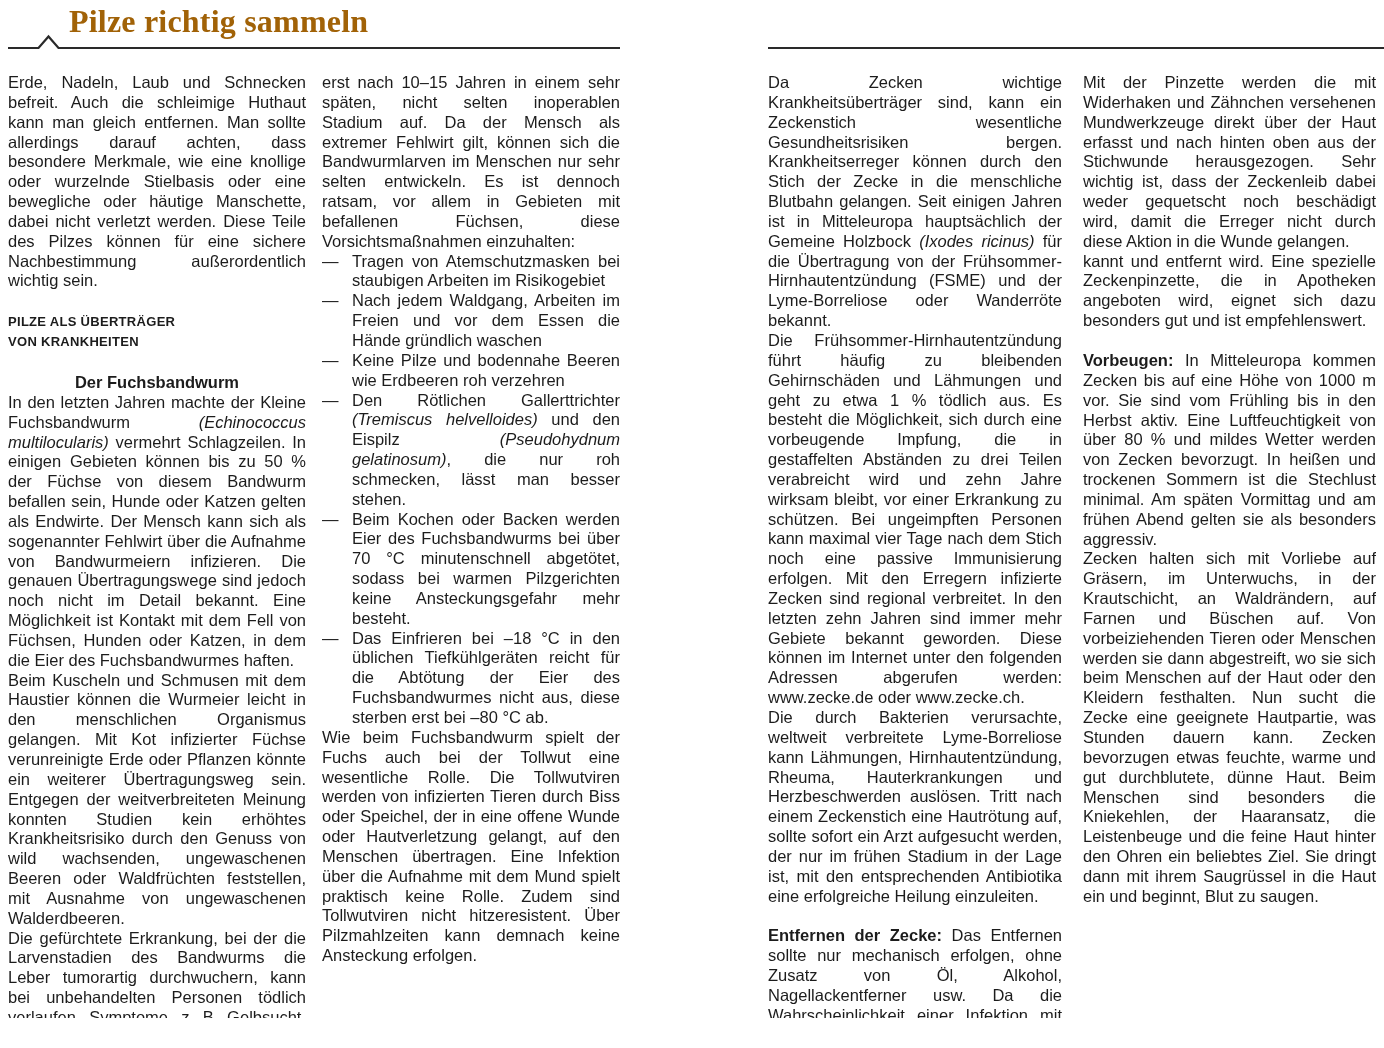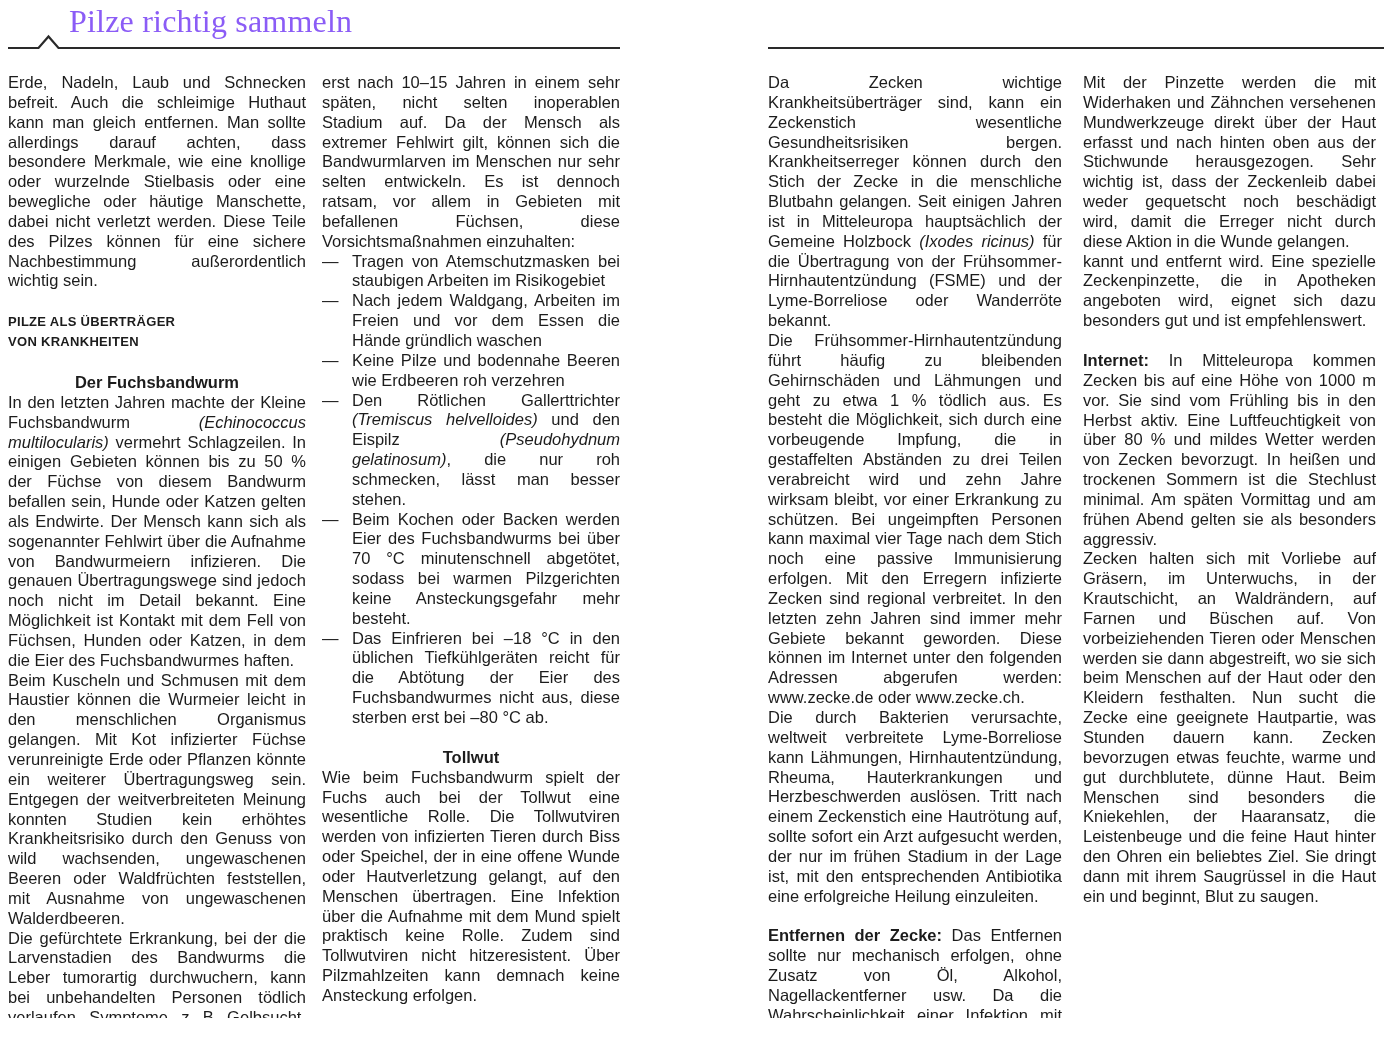--- a/index.html
+++ b/index.html
@@ -1,22 +1,22 @@
 <!DOCTYPE html>
 <html lang="de"><head>
 <meta charset="utf-8">
 <style>
   * { margin: 0; padding: 0; box-sizing: border-box; }
   html, body { width: 1384px; height: 1048px; background: #ffffff; overflow: hidden; }
   body { position: relative; font-family: "Liberation Sans", sans-serif; color: #1c1c1c; }
 
   .chapter-title {
     position: absolute; left: 69px; top: 3px;
-    font-family: "Liberation Serif", serif; font-size: 32px; font-weight: 400;
-    color: #8b5cf6; letter-spacing: 0.2px; white-space: nowrap;
+    font-family: "Liberation Serif", serif; font-size: 32px; font-weight: 700;
+    color: #a16207; letter-spacing: 0.2px; white-space: nowrap;
   }
   .rule-left-svg { position: absolute; left: 0; top: 0; }
   .rule-right {
     position: absolute; left: 768px; top: 47px; width: 616px; height: 2px;
     background: #2a2a2a;
   }
 
   .col {
     position: absolute; top: 73px; height: 945px; overflow: hidden;
     font-size: 16.5px; line-height: 19.85px; text-align: justify;
@@ -89,30 +89,29 @@
       <span class="li-text"><span>Den Rötlichen Gallerttrichter </span><i>(Tremiscus helvelloides)</i><span> und den Eispilz </span><i>(Pseudohydnum gelatinosum)</i><span>, die nur roh schmecken, lässt man besser stehen.</span></span>
     </div>
     <div class="li">
       <span class="dash">—</span>
       <span class="li-text"><span>Beim Kochen oder Backen werden Eier des Fuchsbandwurms bei über 70 °C minutenschnell abgetötet, sodass bei warmen Pilzgerichten keine Ansteckungsgefahr mehr besteht.</span></span>
     </div>
     <div class="li">
       <span class="dash">—</span>
       <span class="li-text"><span>Das Einfrieren bei –18 °C in den üblichen Tiefkühlgeräten reicht für die Abtötung der Eier des Fuchsbandwurmes nicht aus, diese sterben erst bei –80 °C ab.</span></span>
     </div>
-    <div class="h3">Tollwut</div>
     <p class="para"><span>Wie beim Fuchsbandwurm spielt der Fuchs auch bei der Tollwut eine wesentliche Rolle. Die Tollwutviren werden von infizierten Tieren durch Biss oder Speichel, der in eine offene Wunde oder Hautverletzung gelangt, auf den Menschen übertragen. Eine Infektion über die Aufnahme mit dem Mund spielt praktisch keine Rolle. Zudem sind Tollwutviren nicht hitzeresistent. Über Pilzmahlzeiten kann demnach keine Ansteckung erfolgen.</span></p>
   </div>
 <div class="col col-a31">
     <p class="para"><span>Da Zecken wichtige Krankheitsüberträger sind, kann ein Zeckenstich wesentliche Gesundheitsrisiken bergen. Krankheitserreger können durch den Stich der Zecke in die menschliche Blutbahn gelangen. Seit einigen Jahren ist in Mitteleuropa hauptsächlich der Gemeine Holzbock </span><i>(Ixodes ricinus)</i><span> für die Übertragung von der Frühsommer-Hirnhautentzündung (FSME) und der Lyme-Borreliose oder Wanderröte bekannt.</span></p>
     <p class="para"><span>Die Frühsommer-Hirnhautentzündung führt häufig zu bleibenden Gehirnschäden und Lähmungen und geht zu etwa 1 % tödlich aus. Es besteht die Möglichkeit, sich durch eine vorbeugende Impfung, die in gestaffelten Abständen zu drei Teilen verabreicht wird und zehn Jahre wirksam bleibt, vor einer Erkrankung zu schützen. Bei ungeimpften Personen kann maximal vier Tage nach dem Stich noch eine passive Immunisierung erfolgen. Mit den Erregern infizierte Zecken sind regional verbreitet. In den letzten zehn Jahren sind immer mehr Gebiete bekannt geworden. Diese können im Internet unter den folgenden Adressen abgerufen werden: www.zecke.de oder www.zecke.ch.</span></p>
     <p class="para"><span>Die durch Bakterien verursachte, weltweit verbreitete Lyme-Borreliose kann Lähmungen, Hirnhautentzündung, Rheuma, Hauterkrankungen und Herzbeschwerden auslösen. Tritt nach einem Zeckenstich eine Hautrötung auf, sollte sofort ein Arzt aufgesucht werden, der nur im frühen Stadium in der Lage ist, mit den entsprechenden Antibiotika eine erfolgreiche Heilung einzuleiten.</span></p>
     <p class="para gap cont"><b>Entfernen der Zecke:</b><span> Das Entfernen sollte nur mechanisch erfolgen, ohne Zusatz von Öl, Alkohol, Nagellackentferner usw. Da die Wahrscheinlichkeit einer Infektion mit der Dauer des Saugakts zunimmt, ist es vorteilhaft, wenn die in der Haut sitzende Zecke möglichst früh er-</span></p>
   </div>
 <div class="col col-b31">
     <p class="para"><span>Mit der Pinzette werden die mit Widerhaken und Zähnchen versehenen Mundwerkzeuge direkt über der Haut erfasst und nach hinten oben aus der Stichwunde herausgezogen. Sehr wichtig ist, dass der Zeckenleib dabei weder gequetscht noch beschädigt wird, damit die Erreger nicht durch diese Aktion in die Wunde gelangen.</span></p>
     <p class="para"><span>kannt und entfernt wird. Eine spezielle Zeckenpinzette, die in Apotheken angeboten wird, eignet sich dazu besonders gut und ist empfehlenswert.</span></p>
-    <p class="para gap"><b>Internet:</b><span> In Mitteleuropa kommen Zecken bis auf eine Höhe von 1000 m vor. Sie sind vom Frühling bis in den Herbst aktiv. Eine Luftfeuchtigkeit von über 80 % und mildes Wetter werden von Zecken bevorzugt. In heißen und trockenen Sommern ist die Stechlust minimal. Am späten Vormittag und am frühen Abend gelten sie als besonders aggressiv.</span></p>
+    <p class="para gap"><b>Vorbeugen:</b><span> In Mitteleuropa kommen Zecken bis auf eine Höhe von 1000 m vor. Sie sind vom Frühling bis in den Herbst aktiv. Eine Luftfeuchtigkeit von über 80 % und mildes Wetter werden von Zecken bevorzugt. In heißen und trockenen Sommern ist die Stechlust minimal. Am späten Vormittag und am frühen Abend gelten sie als besonders aggressiv.</span></p>
     <p class="para"><span>Zecken halten sich mit Vorliebe auf Gräsern, im Unterwuchs, in der Krautschicht, an Waldrändern, auf Farnen und Büschen auf. Von vorbeiziehenden Tieren oder Menschen werden sie dann abgestreift, wo sie sich beim Menschen auf der Haut oder den Kleidern festhalten. Nun sucht die Zecke eine geeignete Hautpartie, was Stunden dauern kann. Zecken bevorzugen etwas feuchte, warme und gut durchblutete, dünne Haut. Beim Menschen sind besonders die Kniekehlen, der Haaransatz, die Leistenbeuge und die feine Haut hinter den Ohren ein beliebtes Ziel. Sie dringt dann mit ihrem Saugrüssel in die Haut ein und beginnt, Blut zu saugen.</span></p>
   </div>
 
 <div class="page-num page-num-left">30</div>
 <div class="page-num page-num-right">31</div>
 
 </body></html>

